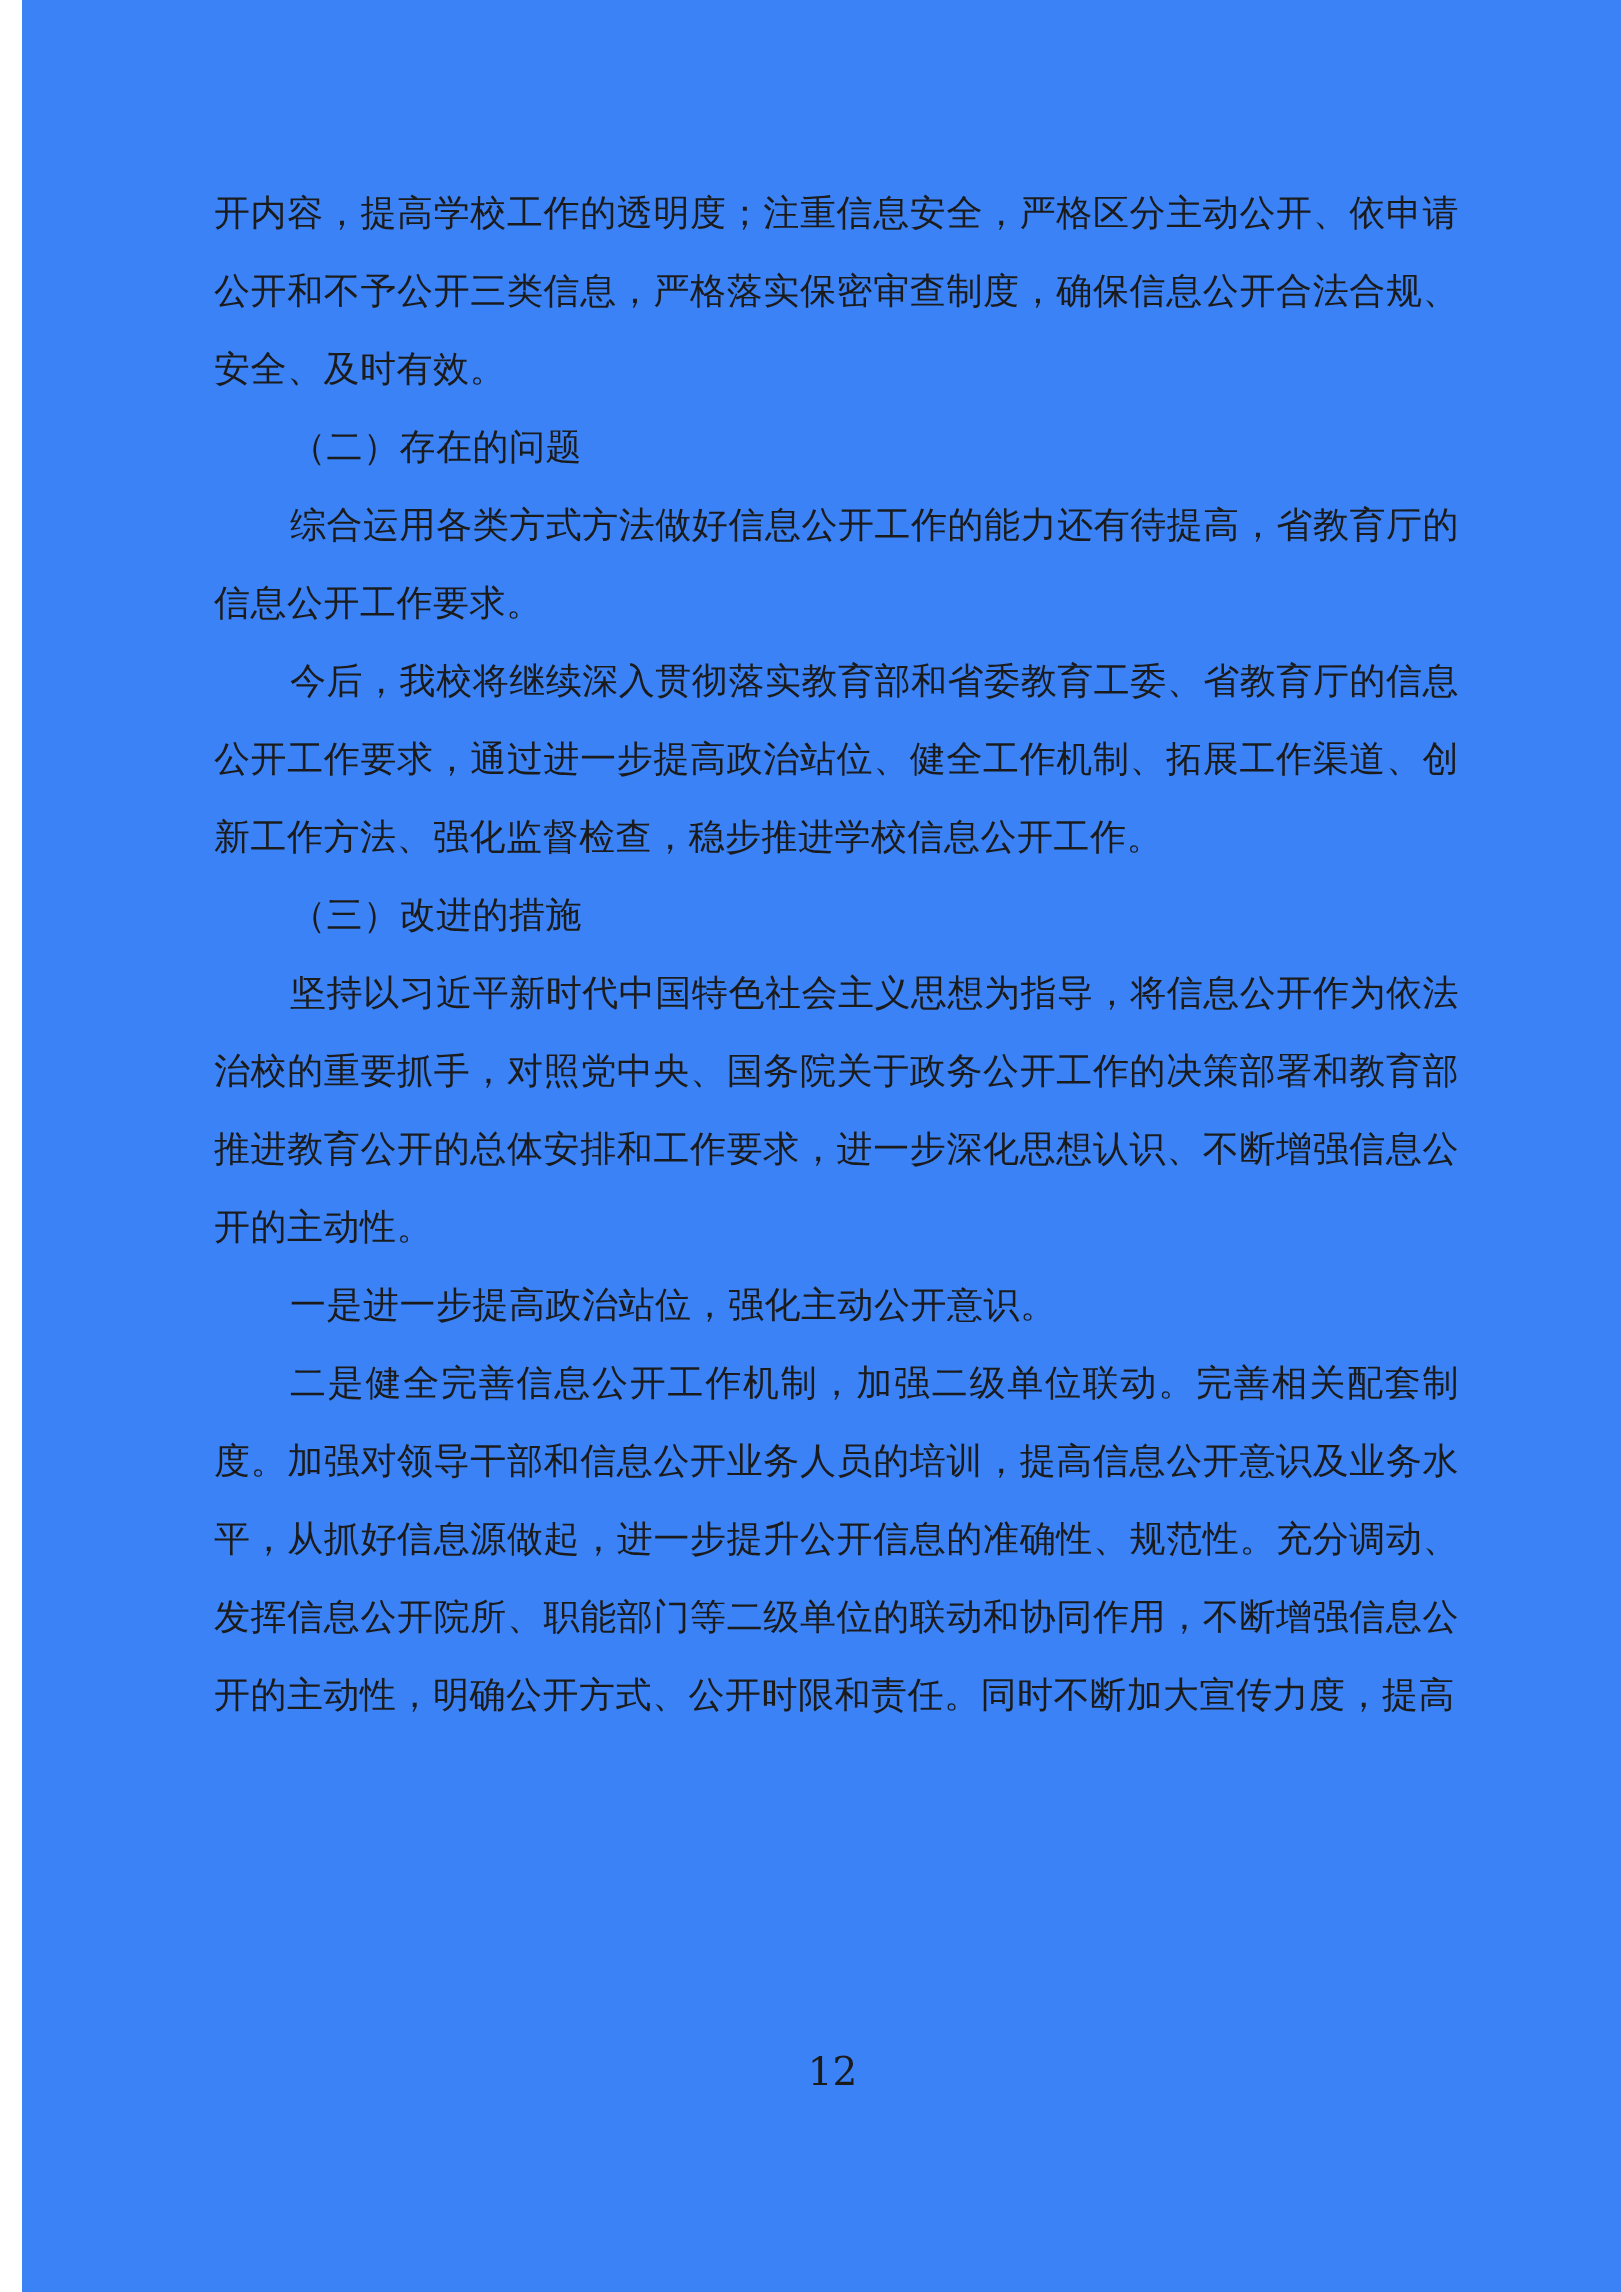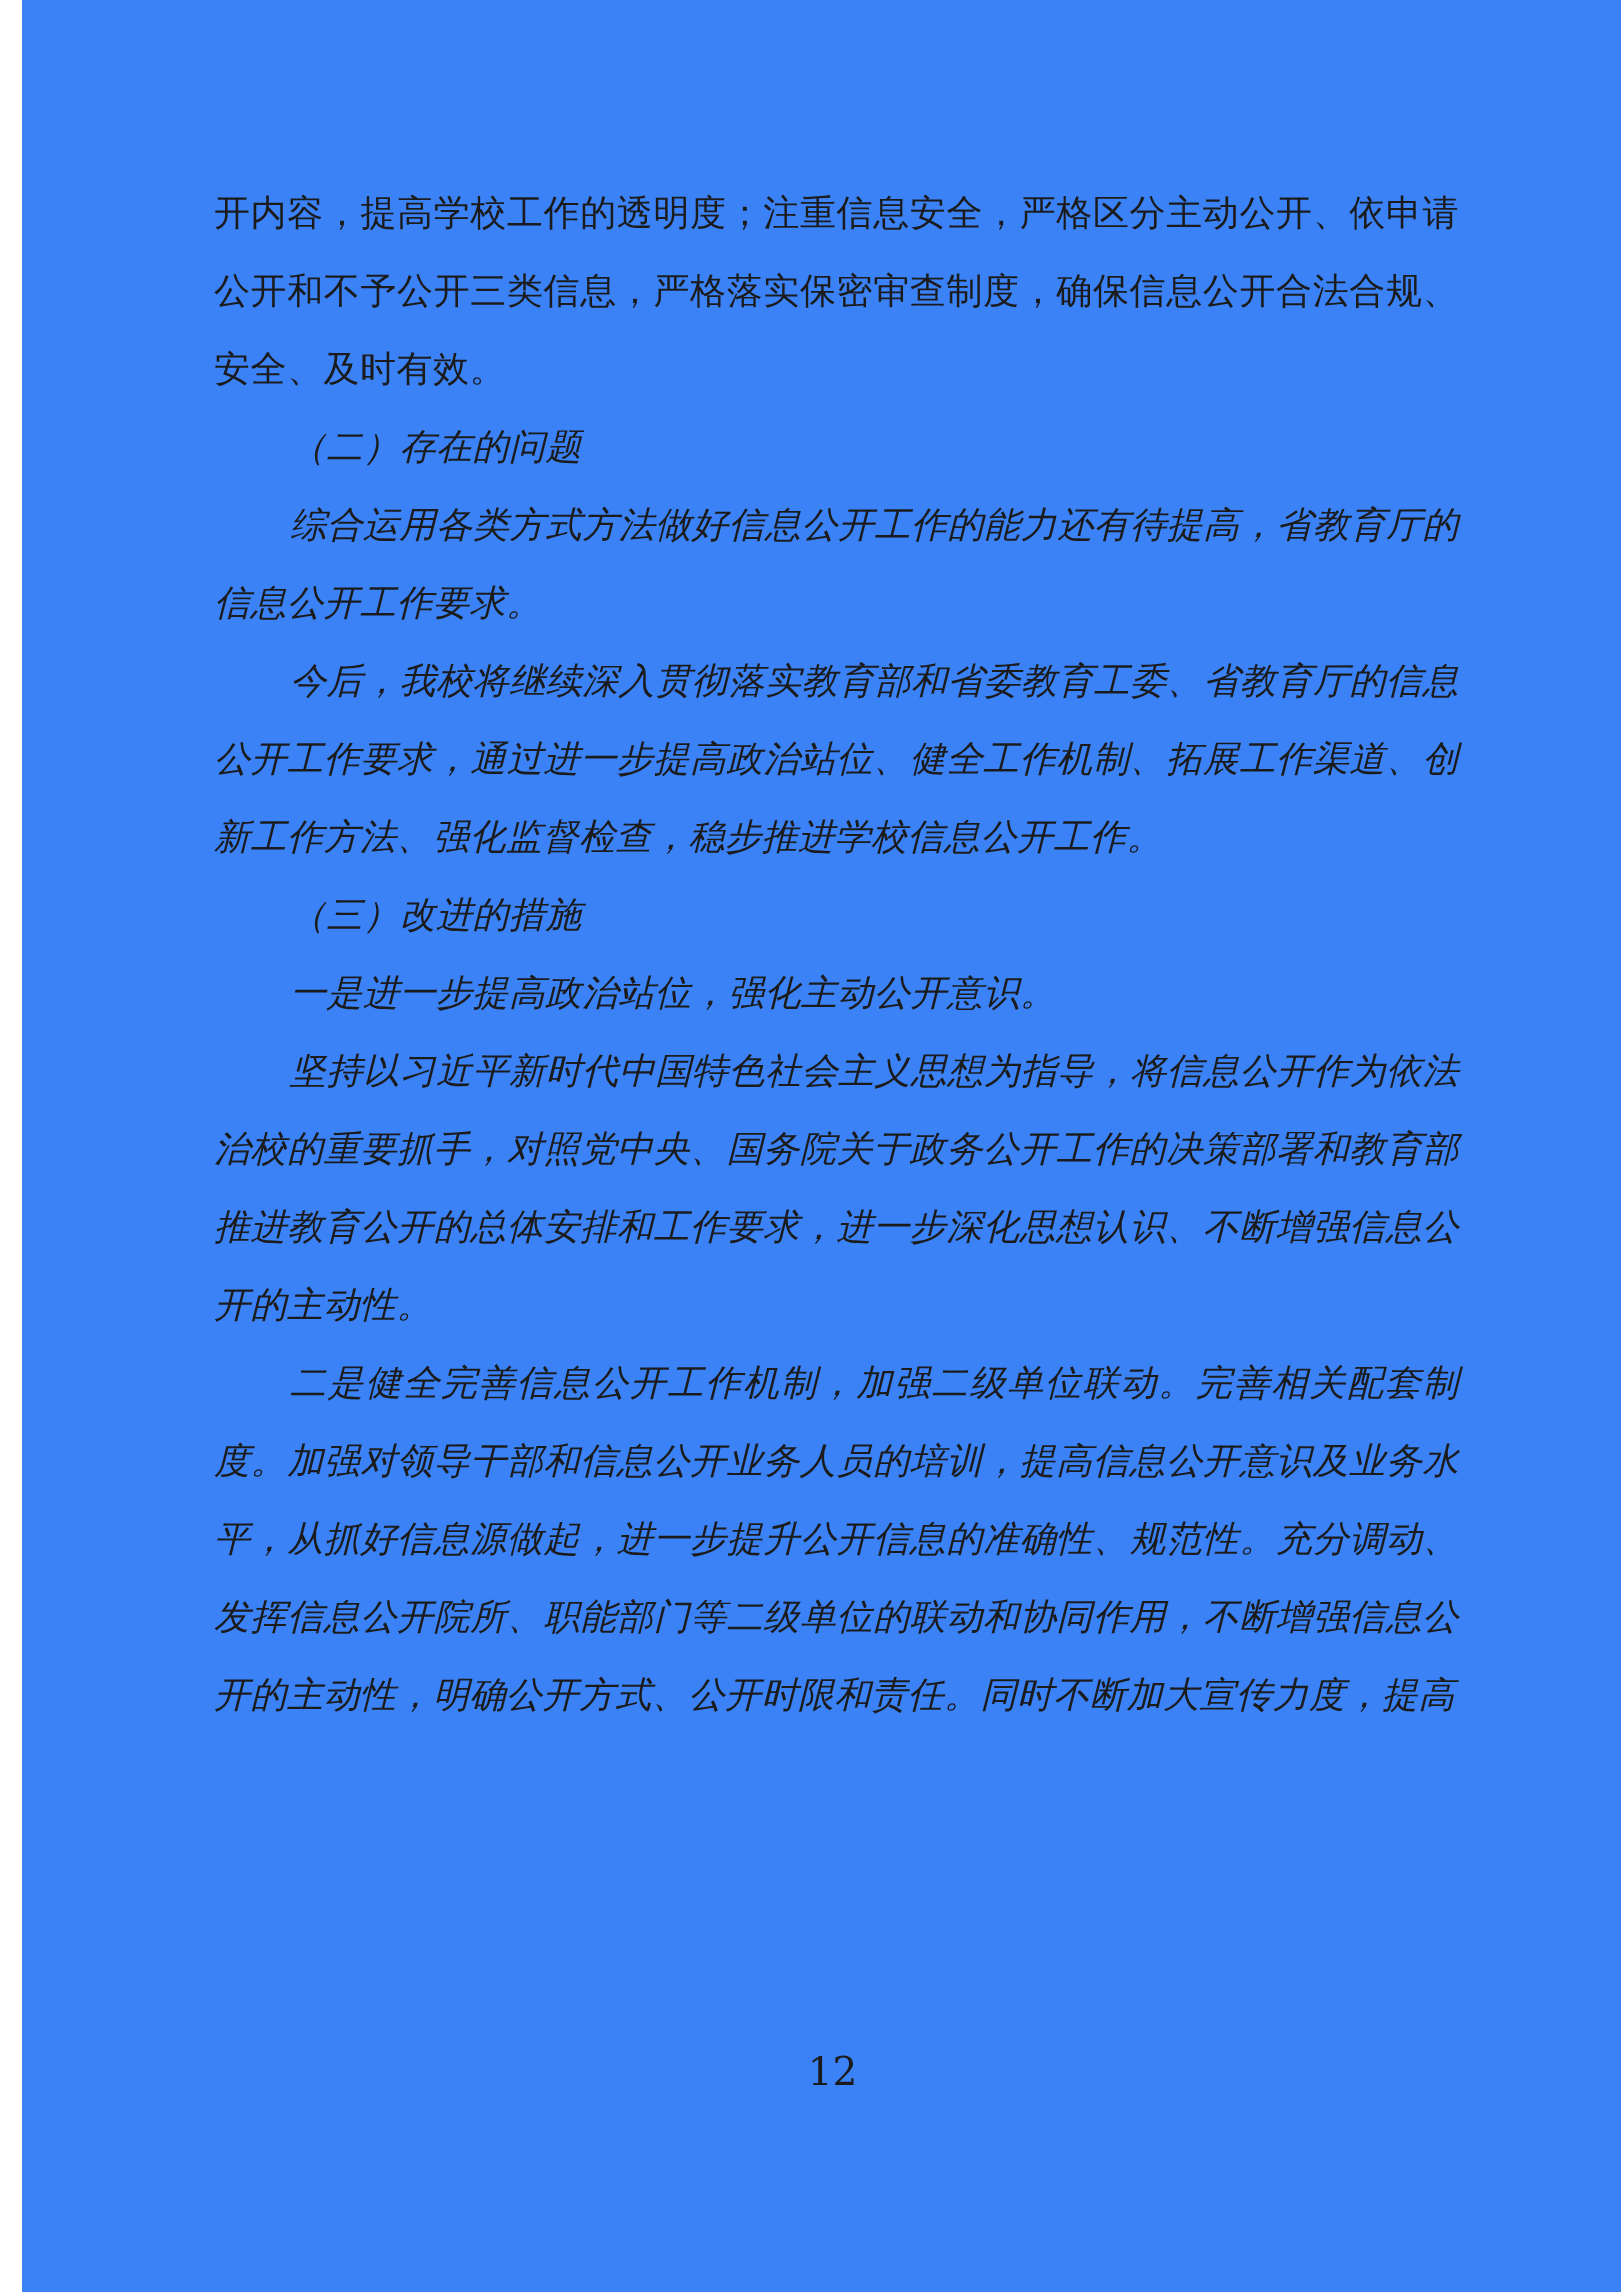--- a/index.html
+++ b/index.html
@@ -27,21 +27,20 @@
     margin: 0;
     font-size: 36px;
     line-height: 78px;
     color: #1b1b1b;
     text-align: justify;
     text-justify: inter-ideograph;
     letter-spacing: 0.5px;
   }
   p.indent {
     text-indent: 76px;
-    font-style: italic;
   }
   .pagenum {
     position: absolute;
     left: 0;
     right: 0;
     top: 2049px;
     text-align: center;
     font-size: 39px;
     color: #1b1b1b;
     font-family: "DejaVu Serif", "Liberation Serif", serif;
@@ -50,19 +49,19 @@
 </head>
 <body>
 
 <div class="page">
   <div class="content">
     <p class="body">开内容，提高学校工作的透明度；注重信息安全，严格区分主动公开、依申请公开和不予公开三类信息，严格落实保密审查制度，确保信息公开合法合规、安全、及时有效。</p>
     <p class="indent">（二）存在的问题</p>
     <p class="indent">综合运用各类方式方法做好信息公开工作的能力还有待提高，省教育厅的信息公开工作要求。</p>
     <p class="indent">今后，我校将继续深入贯彻落实教育部和省委教育工委、省教育厅的信息公开工作要求，通过进一步提高政治站位、健全工作机制、拓展工作渠道、创新工作方法、强化监督检查，稳步推进学校信息公开工作。</p>
     <p class="indent">（三）改进的措施</p>
+    <p class="indent">坚持以习近平新时代中国特色社会主义思想为指导，将信息公开作为依法治校的重要抓手，对照党中央、国务院关于政务公开工作的决策部署和教育部推进教育公开的总体安排和工作要求，进一步深化思想认识、不断增强信息公开的主动性。</p>
     <p class="indent">一是进一步提高政治站位，强化主动公开意识。</p>
-    <p class="indent">坚持以习近平新时代中国特色社会主义思想为指导，将信息公开作为依法治校的重要抓手，对照党中央、国务院关于政务公开工作的决策部署和教育部推进教育公开的总体安排和工作要求，进一步深化思想认识、不断增强信息公开的主动性。</p>
     <p class="indent">二是健全完善信息公开工作机制，加强二级单位联动。完善相关配套制度。加强对领导干部和信息公开业务人员的培训，提高信息公开意识及业务水平，从抓好信息源做起，进一步提升公开信息的准确性、规范性。充分调动、发挥信息公开院所、职能部门等二级单位的联动和协同作用，不断增强信息公开的主动性，明确公开方式、公开时限和责任。同时不断加大宣传力度，提高</p>
   </div>
   <div class="pagenum">12</div>
 </div>
 
 
 </body></html>

